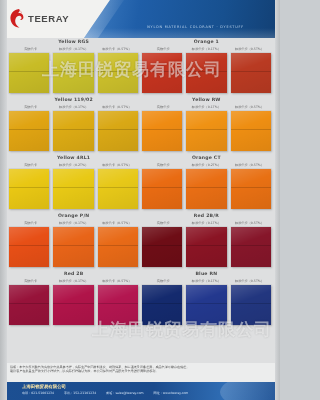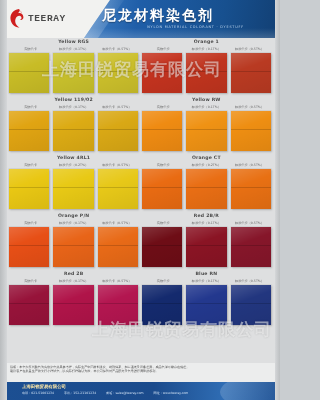--- a/index.html
+++ b/index.html
@@ -36,21 +36,21 @@
   }
   .logo{
     position:absolute;left:8px;top:8px;display:flex;align-items:center;gap:3px;
   }
   .logo-mark{
     position:relative;width:17px;height:21px;
   }
   .logo-mark svg{display:block;}
   .logo-text{
     font-size:9.5px;font-weight:bold;letter-spacing:.6px;color:#4a4a4a;
-    font-family:Liberation Mono, monospace;
+    font-family:Liberation Sans, sans-serif;
     text-align:center;
   }
   .hdr-title{
     position:absolute;right:66px;top:7px;
     font-size:14px;font-weight:bold;color:#ffffff;letter-spacing:2px;
     text-shadow:0 1px 1px rgba(0,0,0,.35);
     font-family:"DejaVu Sans", sans-serif;
     white-space:nowrap;
   }
   .hdr-sub{
@@ -167,21 +167,20 @@
     <div class="logo">
       <span class="logo-mark">
         <svg width="17" height="21" viewBox="0 0 17 21">
           <path d="M11 1 C5 2,2 6,2.5 11 C3 16,7 20,11.5 19.5 C8 17.5,6.5 14,7.5 11 C8.5 8,11.5 7,13 8.5 C14 9.5,13.5 11.5,12 11.8 C13.8 12.6,15.6 11,15.4 9 C15.1 5.8,12.6 4.4,10 5.2 C11.5 3.6,12.6 2.4,11 1 Z" fill="#cf1f1f"></path>
           <path d="M11.8 2.6 C13.6 3.2,14.4 4.6,13.6 5.8 C13 4.6,12.3 3.6,11.8 2.6 Z" fill="#f0a0a0"></path>
         </svg>
       </span>
       <span class="logo-text">TEERAY</span>
     </div>
 
-    <div class="hdr-title">尼龙材料染色剂</div>
     <div class="hdr-sub">NYLON MATERIAL COLORANT · DYESTUFF</div>
   </div>
 
   <div class="sheet" id="sheet">
       <div class="row" style="top: 0px;">
         <div class="group left">
           <div class="grp-title">Yellow RGS</div>
           <div class="sub-row">
             <div class="sub-lab">实物色卡</div>
             <div class="sub-lab">标准色卡（0.1T%）</div>

